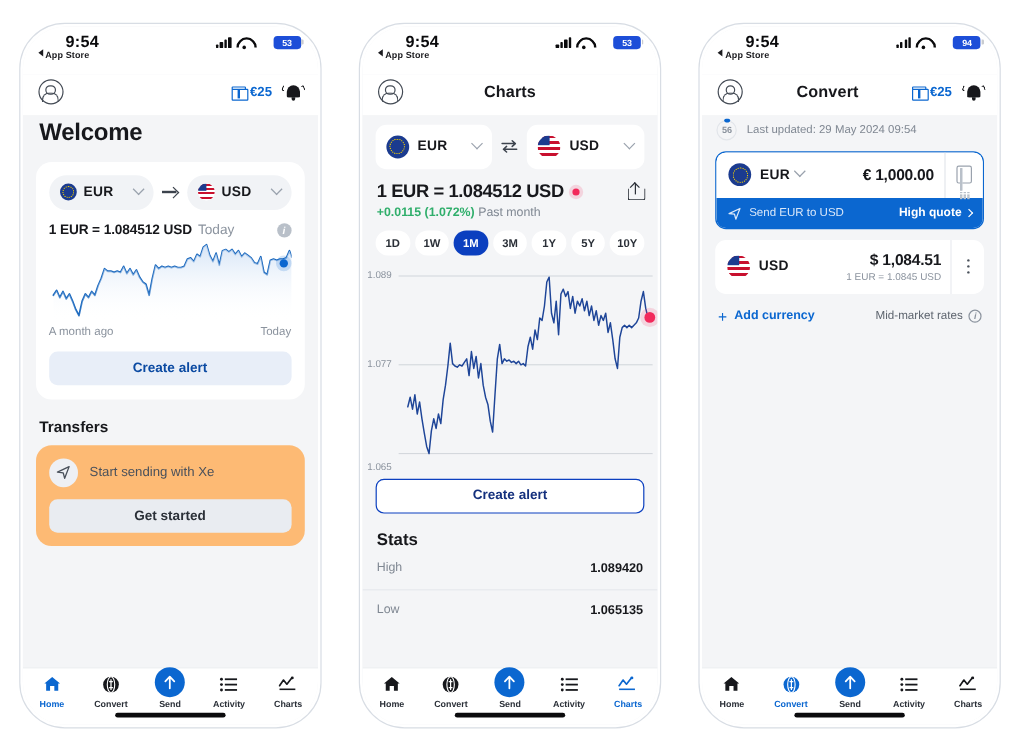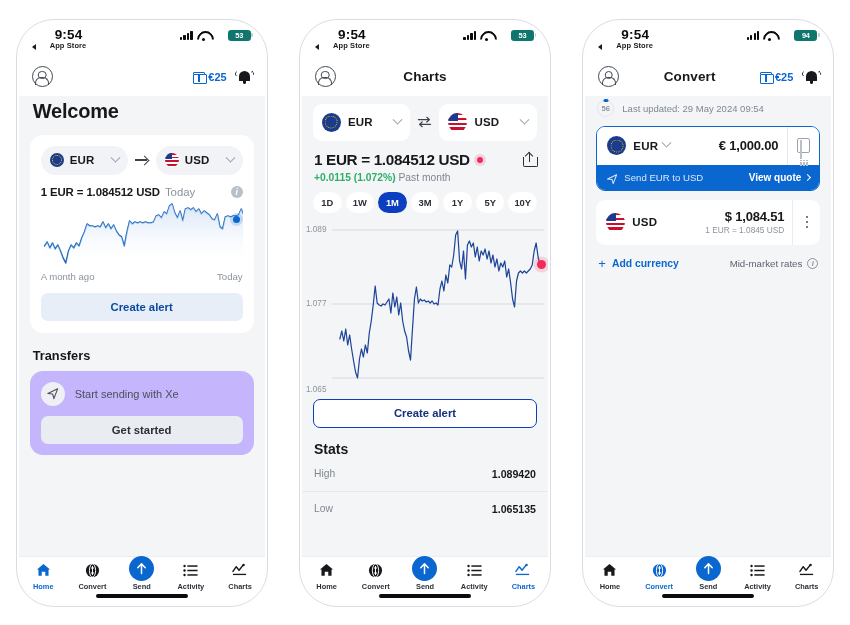--- a/index.html
+++ b/index.html
@@ -21,32 +21,32 @@
     overflow: hidden;
     display: flex; flex-direction: column;
   }
   .screen { position: absolute; inset: 2px; border-radius: 36px; overflow: hidden; display: flex; flex-direction: column; background: #f4f5f7; }
 
   
   .statusbar {
     height: 40px; flex: 0 0 40px; position: relative;
     background: #ffffff;
   }
-  .sb-back { position: absolute; left: 13px; top: 19px; font-size: 7.5px; color: #1b1b1f; display: flex; align-items: flex-end; gap: 14px; font-weight: 600; letter-spacing: .1px;}
+  .sb-back { position: absolute; left: 13px; top: 19px; font-size: 7.5px; color: #1b1b1f; display: flex; align-items: flex-start; gap: 2px; font-weight: 600; letter-spacing: .1px;}
   .sb-back .tri { width: 0; height: 0; border-top: 3px solid transparent; border-bottom: 3px solid transparent; border-right: 4px solid #1b1b1f; }
   .sb-time { position: absolute; left: 36px; top: 5px; font-size: 13.5px; font-weight: 700; color: #0b0b0d; letter-spacing: .2px; }
   .sb-right { position: absolute; right: 14px; top: 8px; display: flex; align-items: center; gap: 4px; }
   .bars { display: flex; align-items: flex-end; gap: 1.2px; height: 10px; }
   .bars i { width: 2.3px; background: #0b0b0d; border-radius: .7px; display: block; }
   .bars i:nth-child(1){height:3.5px}.bars i:nth-child(2){height:5.5px}.bars i:nth-child(3){height:7.5px}.bars i:nth-child(4){height:9.5px}
   .wifi { width: 13px; height: 10px; position: relative; }
   .wifi::before { content:""; position:absolute; left:0; top:1px; width:13px; height:13px; border-radius:50%;
      border:2.3px solid #0b0b0d; border-right-color:transparent; border-bottom-color:transparent; transform: rotate(45deg); }
   .wifi::after { content:""; position:absolute; left:5px; top:7.4px; width:3px; height:3px; background:#0b0b0d; border-radius:50%; }
-  .batt { position: relative; width: 23px; height: 11.5px; border-radius: 3.2px; background: #0f766e; display:flex; align-items:center; justify-content:center;margin-left:14px; }
+  .batt { position: relative; width: 23px; height: 11.5px; border-radius: 3.2px; background: #1d4ed8; display:flex; align-items:center; justify-content:center;margin-left:14px; }
   .batt .pct { font-size: 7.4px; font-weight: 700; color: #ffffff; letter-spacing: -.2px; }
   .batt::after { content:""; position:absolute; right:-2.4px; top:3.6px; width:1.6px; height:4px; background:#c9ccd1; border-radius:0 1px 1px 0; }
 
   
   .appbar { flex: 0 0 auto; background:#ffffff; padding: 2px 13px 6px; display:flex; align-items:center; justify-content:space-between; height: 34px;}
   .avatar { width: 21px; height: 21px; border-radius: 50%; border: 1.4px solid #434a54; position: relative; flex: 0 0 auto;}
   .avatar::before { content:""; position:absolute; left:50%; top:3.6px; transform:translateX(-50%); width:6.6px; height:6.6px; border-radius:50%; border:1.3px solid #434a54;}
   .avatar::after { content:""; position:absolute; left:50%; bottom:1.4px; transform:translateX(-50%); width:12px; height:7px; border-radius:6px 6px 0 0; border:1.3px solid #434a54; border-bottom:none;}
   .appbar-title { font-size: 13.5px; font-weight: 600; color: #17181c; letter-spacing: .1px; }
   .appbar-right { display:flex; align-items:center; gap: 11px; }
@@ -90,21 +90,21 @@
   .spark svg { display:block; width:100%; height:100%; }
   .spark-dot { position:absolute; right: 0px; top: 11px; width: 13px; height:13px; border-radius:50%; background:rgba(11,103,208,.18); display:flex;align-items:center;justify-content:center;}
   .spark-dot i { width:7px;height:7px;border-radius:50%;background:#0b67d0;display:block;}
   .spark-lbls { display:flex; justify-content:space-between; margin-top: 5px; text-align: center; }
   .spark-lbls span { font-size:9.6px; color:#8b939e; }
   .btn-row { display:flex; gap:9px; margin-top: 11px; }
   .btn { flex:1 1 0; height: 28px; border-radius: 7px; display:flex;align-items:center;justify-content:center; font-size:11.3px; font-weight:700; }
   .btn.primary { background:#0b67d0; color:#fff; }
   .btn.ghost { background:#e8eef8; color:#0b4aa2; }
   .sec-title { font-size:12.8px; font-weight:700; color:#17181c; padding: 15px 14px 8px; }
-  .transfer-card { background:#c4b5fd; border-radius:13px; margin: 0 11px; padding: 11px; }
+  .transfer-card { background:#fdba74; border-radius:13px; margin: 0 11px; padding: 11px; }
   .tr-row { display:flex; align-items:center; gap:10px; }
   .tr-ic { width:24px;height:24px;border-radius:50%;background:#eef0f4;display:flex;align-items:center;justify-content:center;flex:0 0 auto;}
   .tr-ic svg{display:block}
   .tr-label { font-size:11px; color:#4a515b; font-weight:500;}
   .get-started { margin-top: 10px; height:28px; border-radius:7px; background:#e9ecf1; display:flex;align-items:center;justify-content:center;font-size:11.3px;font-weight:700;color:#2b3038;}
 
   
   .p2 { background:#f4f5f7; height:100%; display:flex; flex-direction:column; }
   .sel-row { display:flex; align-items:center; gap:7px; padding: 8px 11px 0; }
   .sel-box { flex:1 1 0; background:#fff; border-radius:9px; height:37px; display:flex;align-items:center; padding:0 9px; gap:7px; }
@@ -595,21 +595,21 @@
                 </span>
               </div>
               <div class="conv-send">
                 <span class="paper-plane">
                   <svg width="12" height="12" viewBox="0 0 14 14">
                       <path d="M1.8,7 L12.4,2 L8.4,12.4 L7.1,7.6 Z" fill="none" stroke="#dbe8f9" stroke-width="1.2" stroke-linejoin="round"></path>
                     </svg>
                 </span>
                 <span class="send-txt">Send EUR to USD</span>
                 <span class="quote">
-                  <span>View quote</span>
+                  <span>High quote</span>
                   <span class="cv"></span>
                 </span>
               </div>
             </div>
 
             <div class="usd-card">
               <span class="flag-lg us">
                   <span class="stripes"></span>
                   <span class="canton"></span>
                 </span>

